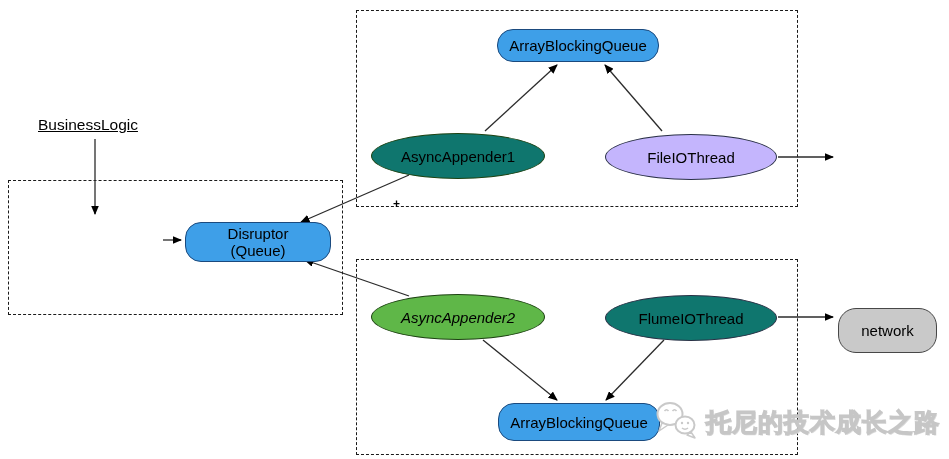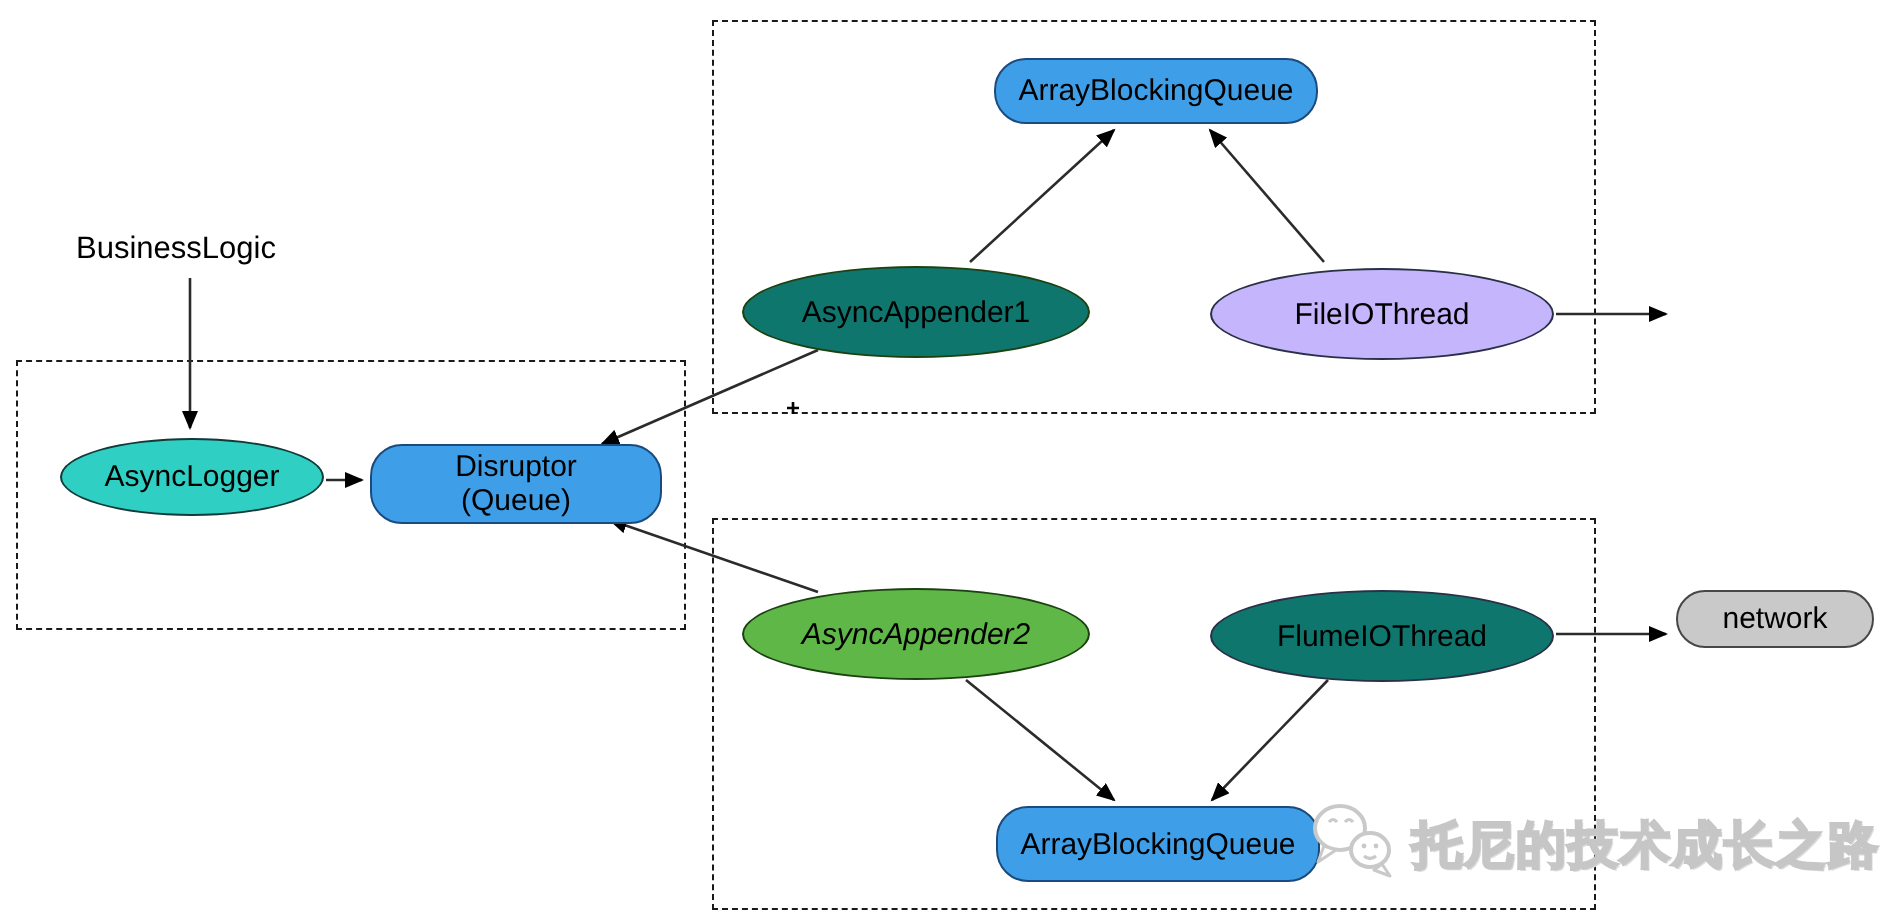--- a/index.html
+++ b/index.html
@@ -25,21 +25,21 @@
   #box-logger  { left: 8px;   top: 180px; width: 333px; height: 133px; }
   #box-file    { left: 356px; top: 10px;  width: 440px; height: 195px; }
   #box-flume   { left: 356px; top: 259px; width: 440px; height: 194px; }
 
   .free-label {
     position: absolute;
     color: #000;
     font-size: 15.5px;
     white-space: nowrap;
   }
-  #business-logic { left: 38px; top: 116px; }
+  #business-logic { left: 38px; top: 116px; text-decoration: underline; }
 
   .node {
     position: absolute;
     display: flex;
     align-items: center;
     justify-content: center;
     text-align: center;
     font-size: 15px;
     color: #000;
     box-sizing: border-box;
@@ -53,21 +53,21 @@
 
   #async-logger { left: 30px;  top: 219px; width: 132px; height: 39px; }
   #disruptor    { left: 185px; top: 222px; width: 146px; height: 40px; line-height: 1.15; flex-direction: column; }
   #abq-top      { left: 497px; top: 29px;  width: 162px; height: 33px; }
   #appender1    { left: 371px; top: 133px; width: 174px; height: 46px; }
   #fileio       { left: 605px; top: 134px; width: 172px; height: 46px; }
   #file-box     { left: 838px; top: 134px; width: 99px;  height: 45px; }
   #appender2    { left: 371px; top: 294px; width: 174px; height: 46px; font-style: italic; }
   #flumeio      { left: 605px; top: 295px; width: 172px; height: 46px; }
   #abq-bottom   { left: 498px; top: 403px; width: 162px; height: 38px; }
-  #network-box  { left: 838px; top: 295px; width: 99px;  height: 29px; border-radius: 18px; }
+  #network-box  { left: 838px; top: 308px; width: 99px;  height: 45px; border-radius: 18px; }
 
   #cross-mark {
     position: absolute;
     left: 393px; top: 198px;
     font-size: 12px;
     font-weight: bold;
     color: #000;
     line-height: 1;
   }
 
@@ -113,23 +113,20 @@
         <line x1="483" y1="340" x2="557" y2="400" stroke="#2b2b2b" stroke-width="1.3" marker-end="url(#arrowhead)"></line>
         <line x1="664" y1="340" x2="606" y2="400" stroke="#2b2b2b" stroke-width="1.3" marker-end="url(#arrowhead)"></line>
         <line x1="778" y1="157" x2="833" y2="157" stroke="#2b2b2b" stroke-width="1.3" marker-end="url(#arrowhead)"></line>
         <line x1="778" y1="317" x2="833" y2="317" stroke="#2b2b2b" stroke-width="1.3" marker-end="url(#arrowhead)"></line>
       </g>
   </svg>
 
   <div class="free-label" id="business-logic">BusinessLogic</div>
   <div id="cross-mark">+</div>
 
-  <div class="node ellipse teal" id="async-logger" style="background-color: rgb(47, 207, 196);">
-    <span>AsyncLogger</span>
-  </div>
 
   <div class="node rrect" id="disruptor" style="background-color: rgb(62, 159, 232);">
     <span>Disruptor</span>
     <span>(Queue)</span>
   </div>
 
   <div class="node rrect" id="abq-top" style="background-color: rgb(62, 159, 232);">
     <span>ArrayBlockingQueue</span>
   </div>
 

